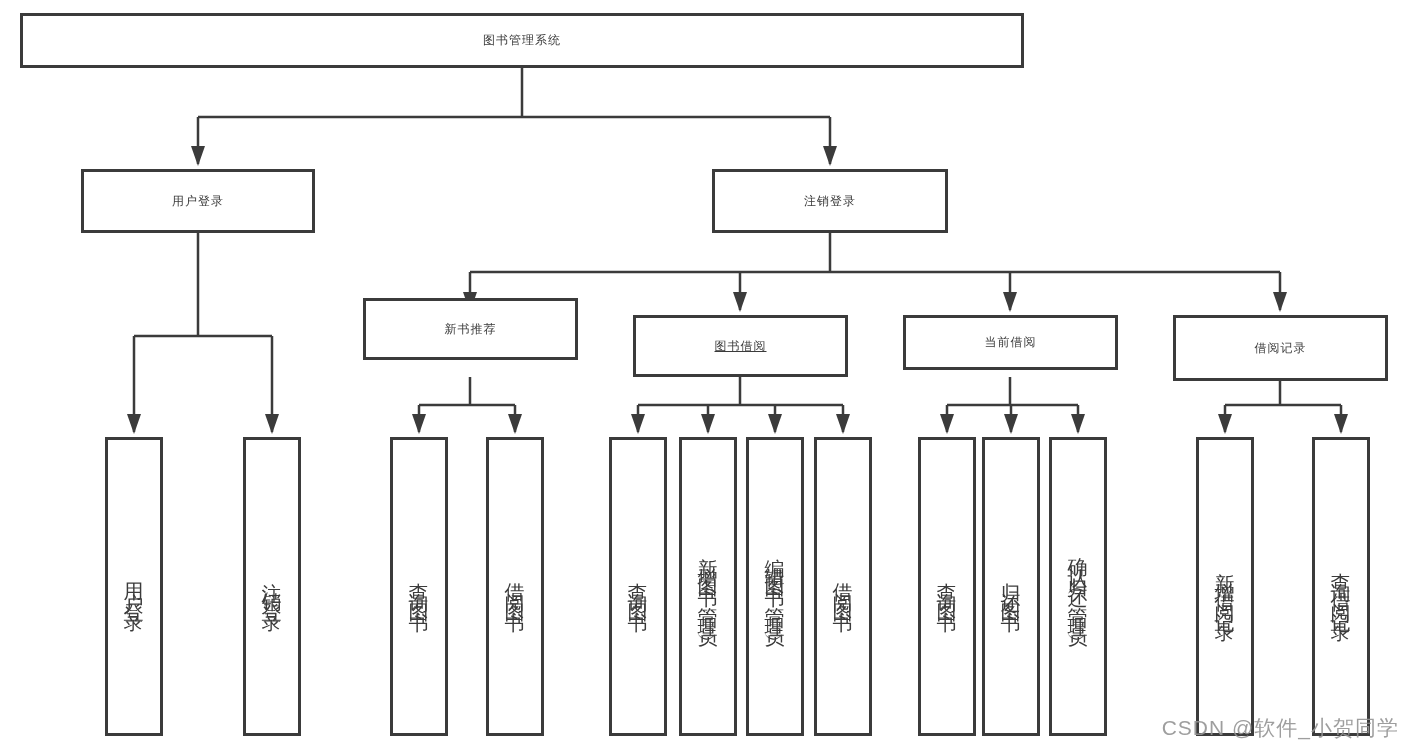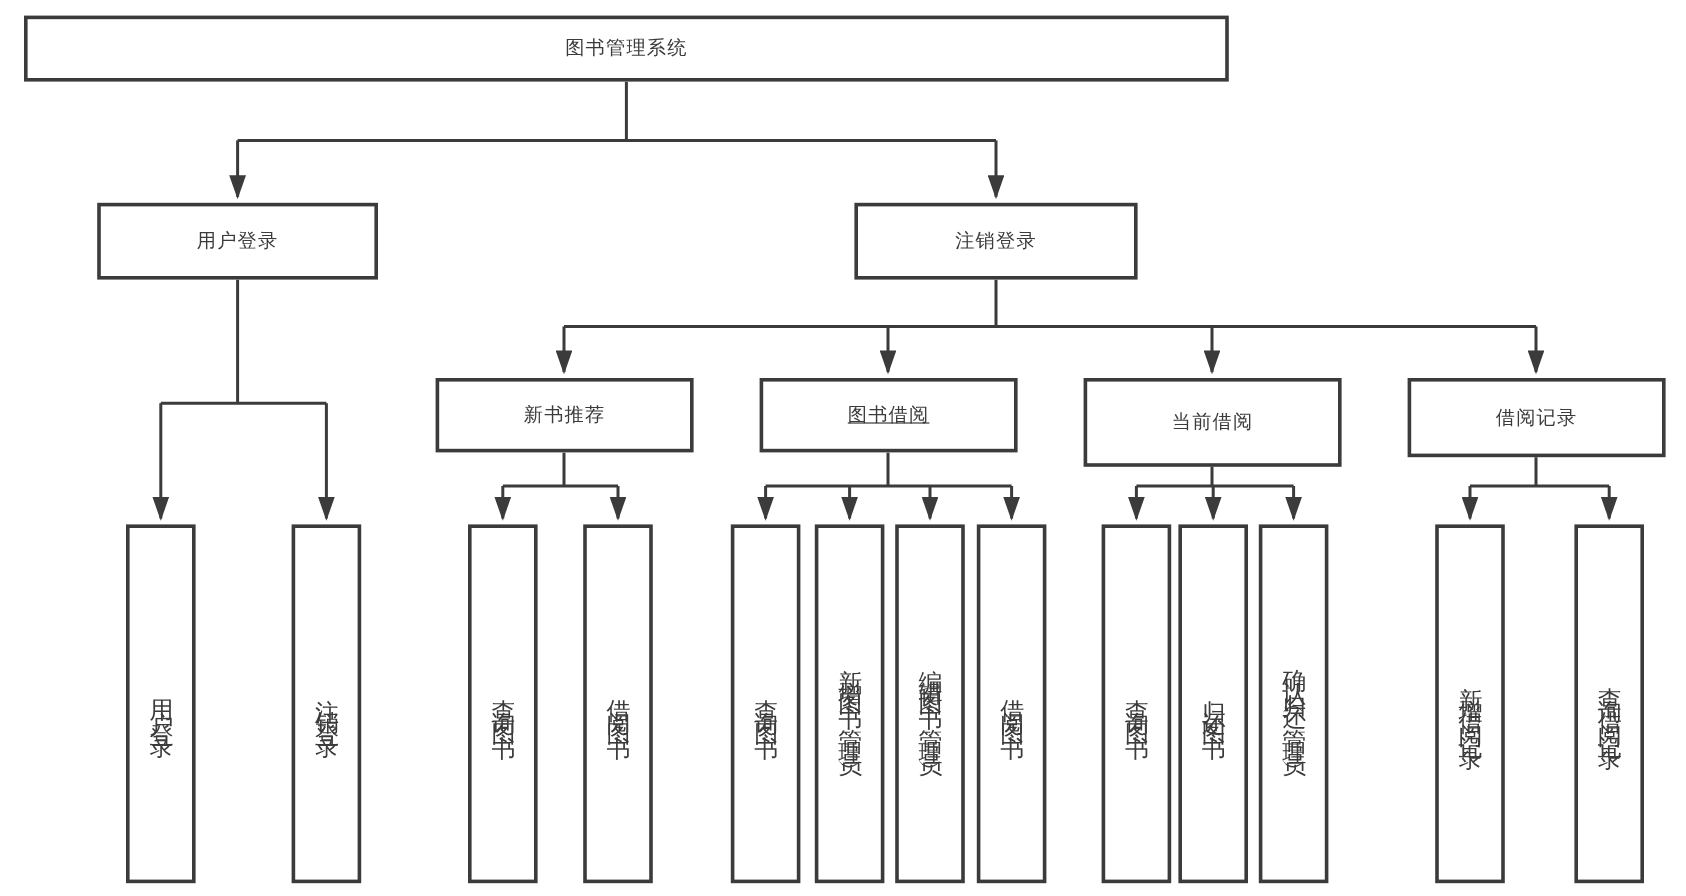--- a/index.html
+++ b/index.html
@@ -26,21 +26,21 @@
   .box {
     position: absolute;
     box-sizing: border-box;
     border: 3px solid #3b3b3b;
     background: #ffffff;
     display: flex;
     align-items: center;
     justify-content: center;
   }
   .h-box {
-    font-size: 16px;
+    font-size: 12px;
     letter-spacing: 1px;
     white-space: nowrap;
   }
   .v-box span.v-label {
     writing-mode: vertical-rl;
     text-orientation: mixed;
     font-size: 20px;
     line-height: 1;
     letter-spacing: 10px;
   }
@@ -100,27 +100,27 @@
     <span>图书管理系统</span>
   </div>
 
   <div class="box h-box" style="left:81px; top:169px; width:234px; height:64px;">
     <span>用户登录</span>
   </div>
   <div class="box h-box" style="left:712px; top:169px; width:236px; height:64px;">
     <span>注销登录</span>
   </div>
 
-  <div class="box h-box" style="left:363px; top:315px; width:215px; height:62px;">
+  <div class="box h-box" style="left:363px; top:298px; width:215px; height:62px;">
     <span>新书推荐</span>
   </div>
   <div class="box h-box" style="left:633px; top:315px; width:215px; height:62px;text-decoration:underline;">
     <span>图书借阅</span>
   </div>
-  <div class="box h-box" style="left:903px; top:315px; width:215px; height:74px;">
+  <div class="box h-box" style="left:903px; top:315px; width:215px; height:55px;">
     <span>当前借阅</span>
   </div>
   <div class="box h-box" style="left:1173px; top:315px; width:215px; height:66px;">
     <span>借阅记录</span>
   </div>
 
   <div class="box v-box" style="left:105px; top:437px; width:58px; height:299px;">
     <span class="v-label">用户登录</span>
   </div>
   <div class="box v-box" style="left:243px; top:437px; width:58px; height:299px;">
@@ -157,14 +157,15 @@
     <span class="v-label">确认归还（管理员）</span>
   </div>
 
   <div class="box v-box" style="left:1196px; top:437px; width:58px; height:299px;">
     <span class="v-label">新增借阅记录</span>
   </div>
   <div class="box v-box" style="left:1312px; top:437px; width:58px; height:299px;">
     <span class="v-label">查询借阅记录</span>
   </div>
 
+  <div class="watermark">CSDN @软件_小贺同学</div>
 
 </div>
 
 </body></html>

